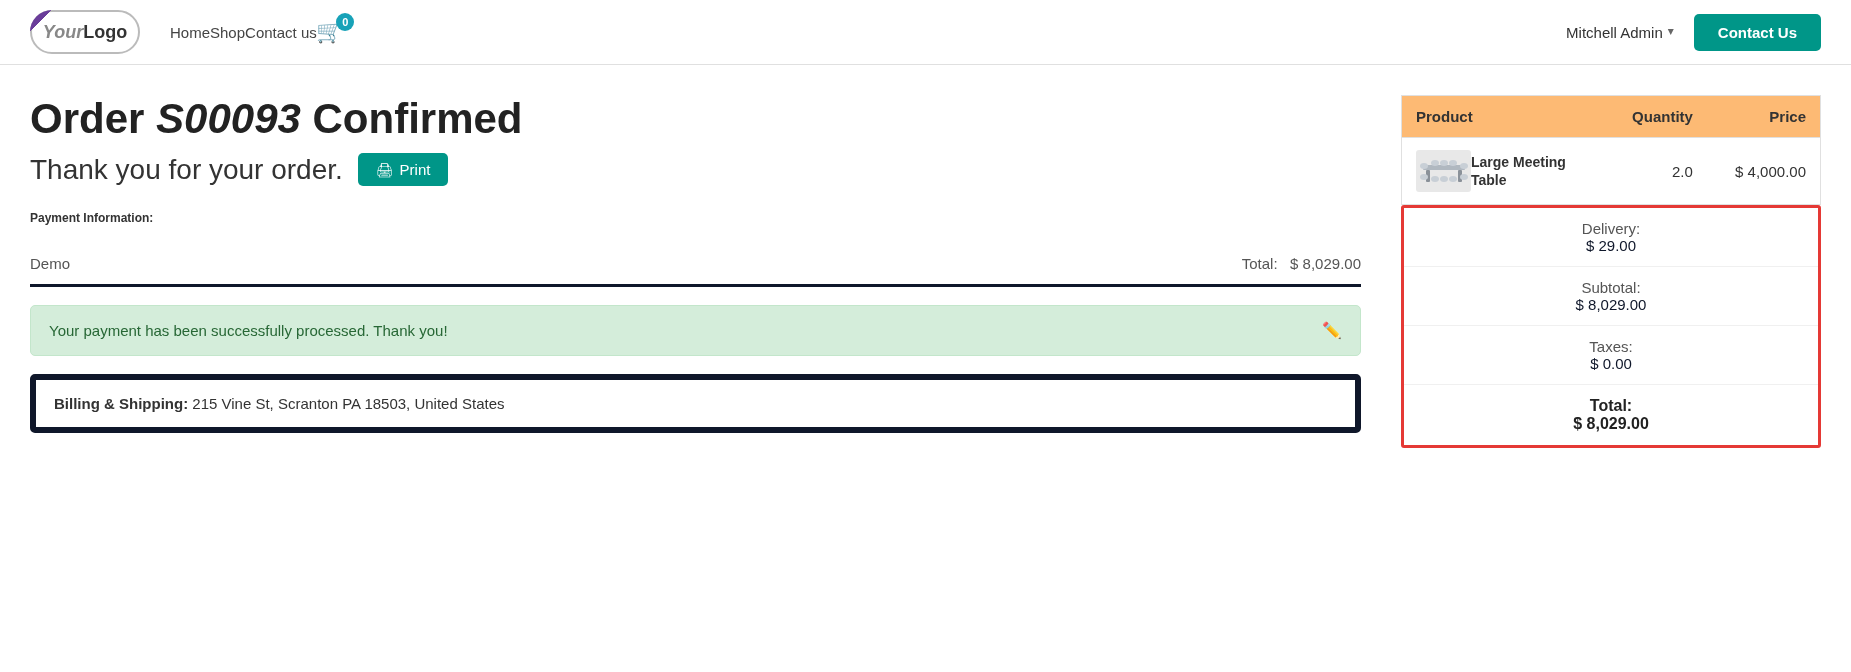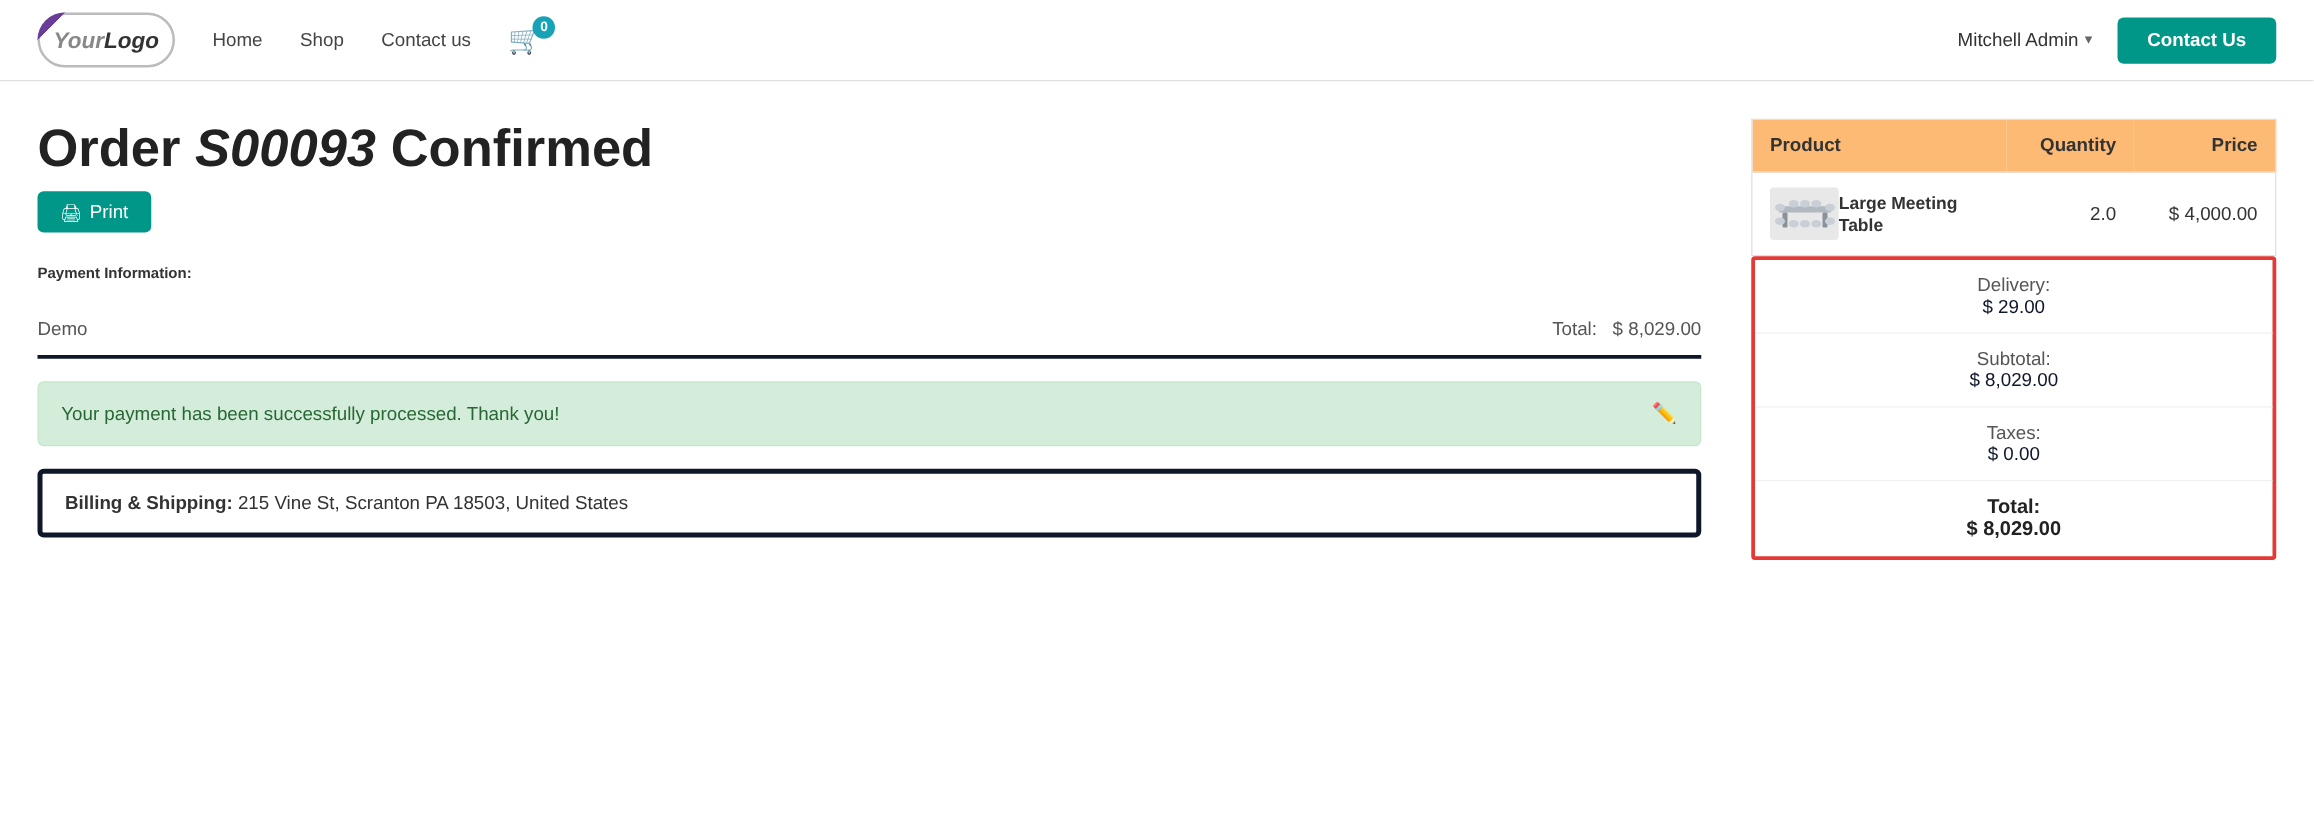--- a/index.html
+++ b/index.html
@@ -28,34 +28,33 @@
       align-items: center;
       justify-content: center;
       background: #fff;
       position: relative;
     }
     .logo-text {
       font-size: 18px;
       font-weight: bold;
     }
     .logo-text .your { color: #888; font-style: italic; }
-    .logo-text .logo { color: #333; font-style: italic; }
+    .logo-text .logo { color: #333; }
     .logo-corner {
       position: absolute;
       top: -2px;
       left: -2px;
       width: 22px;
       height: 22px;
       background: linear-gradient(135deg, #6a3d9a 50%, transparent 50%);
       border-radius: 22px 0 0 0;
     }
     .nav {
       display: flex;
       align-items: center;
-      gap: 30px;
       flex: 1;
     }
     .nav a {
       text-decoration: none;
       color: #444;
       font-size: 15px;
     }
     .cart-badge {
       position: absolute;
       top: -6px;
@@ -160,21 +159,21 @@
       border-radius: 5px;
       padding: 15px 18px;
       margin: 18px 0;
       display: flex;
       align-items: center;
       justify-content: space-between;
     }
     .success-text { color: #276735; font-size: 15px; }
     .success-icon { color: #276735; font-size: 16px; }
     .billing-box {
-      border: 4px solid #0f172a;
+      border: 6px solid #0f172a;
       border-radius: 5px;
       padding: 15px 18px;
       font-size: 15px;
       color: #333;
       margin-top: 10px;
     }
     .billing-box strong { font-weight: bold; }
 
     
     .right-panel {
@@ -280,20 +279,21 @@
 </header>
 
 <div class="main">
 
   <div class="left-panel">
     <h1 class="order-title">
       <span>Order </span><em>S00093</em><span> Confirmed</span>
     </h1>
 
     <div class="thank-you-row">
+      <span class="thank-you-text">Thank you for your order.</span>
       <button class="print-btn">
         <span class="print-icon">🖨</span>
         <span>Print</span>
       </button>
     </div>
 
     <div class="section-title">Payment Information:</div>
 
     <div class="payment-row">
       <span class="payment-method">Demo</span>

